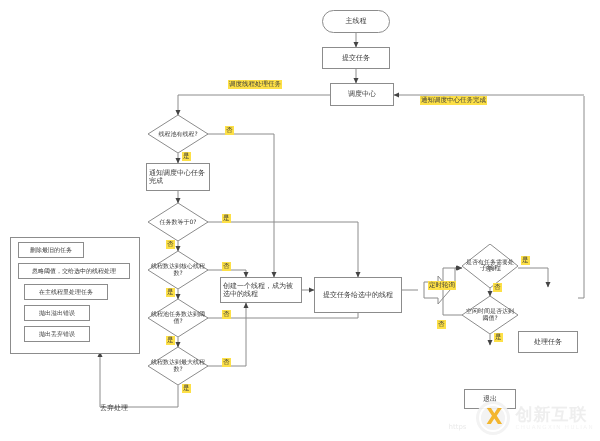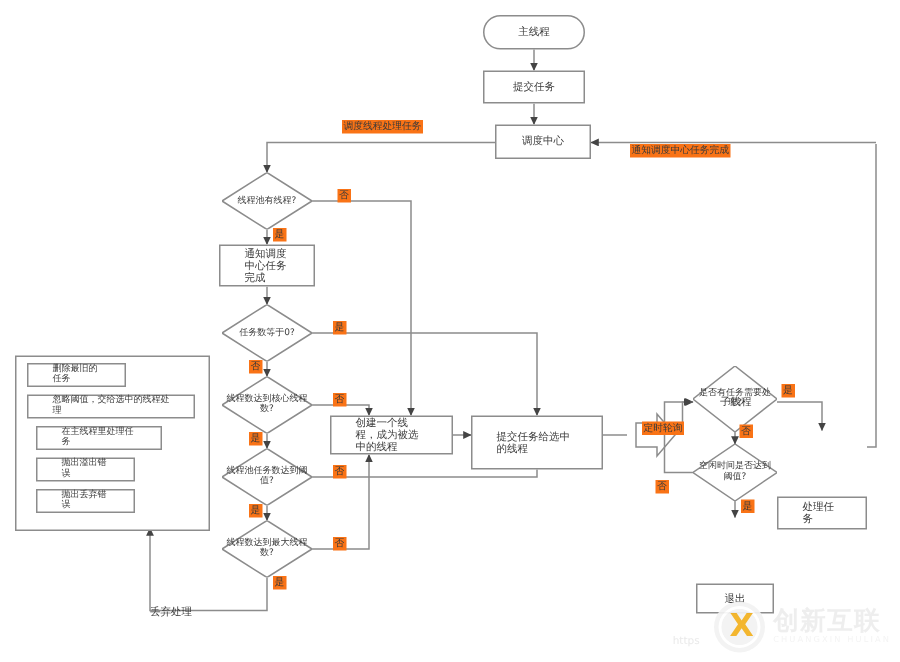--- a/index.html
+++ b/index.html
@@ -17,21 +17,21 @@
     display:flex;align-items:center;justify-content:center;
     text-align:left;
     color:#3a3a3a;
     line-height:1.15;
     background:#ffffff;
     z-index:3;
   }
   .rect{
     border:1px solid #8c8c8c;
     font-size:7px;
-    padding:1px 16px;
+    padding:1px 2px;
   }
   .terminator{
     border:1px solid #8c8c8c;
     border-radius:12px;
     font-size:7px;
   }
   .diamond-wrap{
     position:absolute;
     z-index:3;
   }
@@ -45,21 +45,21 @@
     font-size:6px;
     color:#3a3a3a;
     line-height:1.1;
     padding:0 2px;
     box-sizing:border-box;
   }
   .edge-label{
     position:absolute;
     font-size:6.5px;
     color:#3a3a3a;
-    background:#f97316;
+    background:#fde047;
     padding:0 1px;
     z-index:4;
     white-space:nowrap;
   }
   .plain-label{
     position:absolute;
     font-size:7px;
     color:#3a3a3a;
     z-index:4;
     white-space:nowrap;

